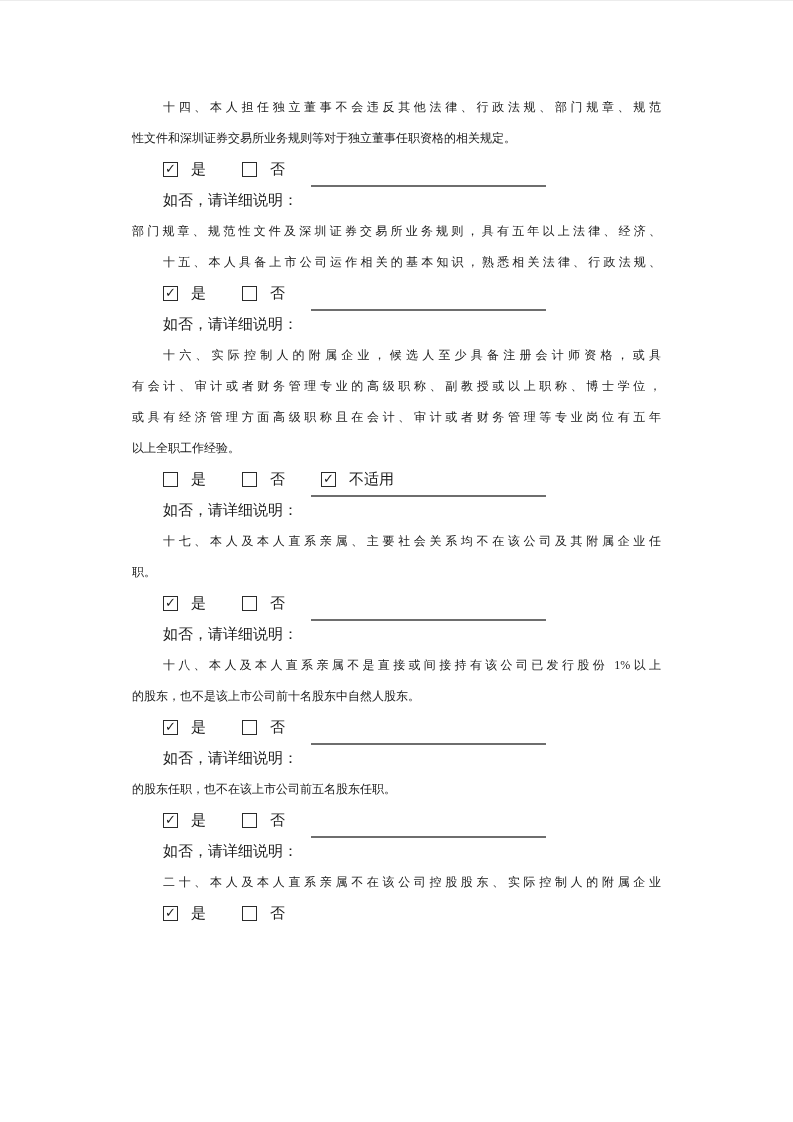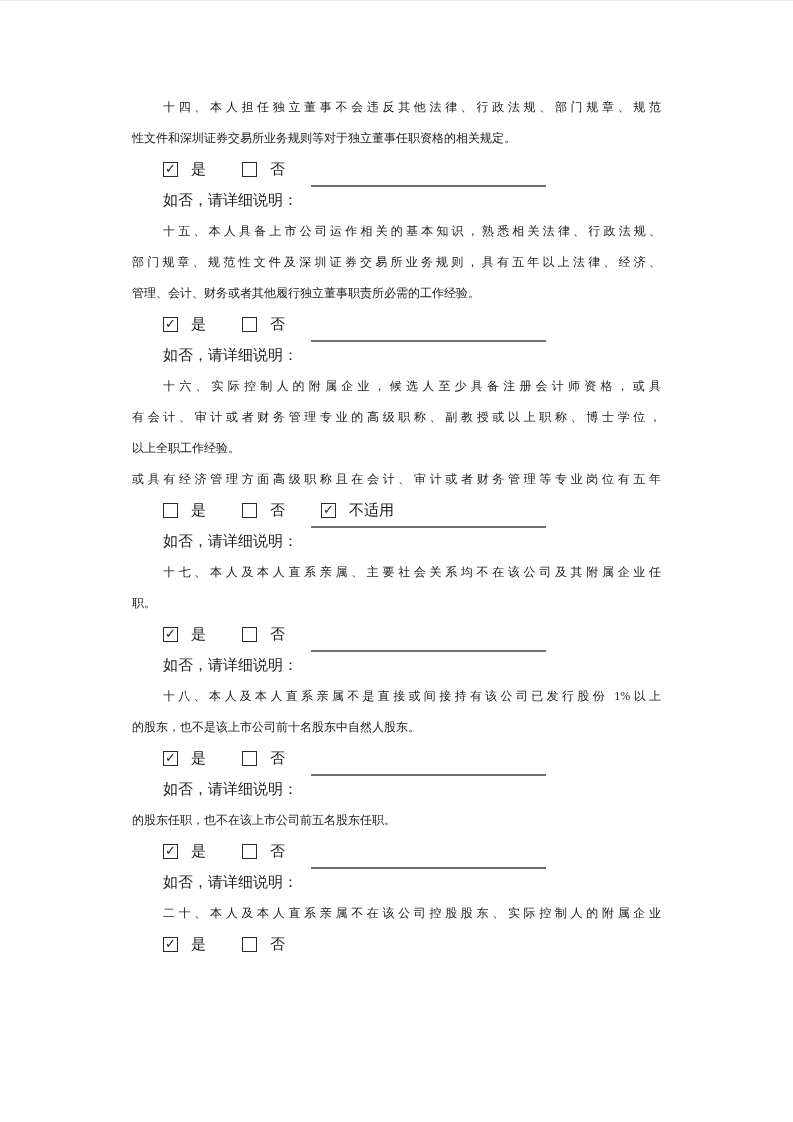--- a/index.html
+++ b/index.html
@@ -113,45 +113,44 @@
             <span class="checkbox"></span>
             <span class="option-label">否</span>
           </span>
         </div>
         <div class="explain-row">
           <span class="explain-label">如否，请详细说明：</span>
           <span class="blank-line"></span>
         </div>
       </div>
       <div class="section">
+        <div class="text-line full">部门规章、规范性文件及深圳证券交易所业务规则，具有五年以上法律、经济、</div>
         <div class="text-line first full">十五、本人具备上市公司运作相关的基本知识，熟悉相关法律、行政法规、</div>
-        <div class="text-line full">部门规章、规范性文件及深圳证券交易所业务规则，具有五年以上法律、经济、</div>
-        <div class="text-line">管理、会计、财务或者其他履行独立董事职责所必需的工作经验。</div>
         <div class="option-row">
           <span class="option">
             <span class="checkbox checked">
               <span class="check-glyph">✓</span>
             </span>
             <span class="option-label">是</span>
           </span>
           <span class="option">
             <span class="checkbox"></span>
             <span class="option-label">否</span>
           </span>
         </div>
         <div class="explain-row">
           <span class="explain-label">如否，请详细说明：</span>
           <span class="blank-line"></span>
         </div>
       </div>
       <div class="section">
         <div class="text-line first full">十六、实际控制人的附属企业，候选人至少具备注册会计师资格，或具</div>
         <div class="text-line full">有会计、审计或者财务管理专业的高级职称、副教授或以上职称、博士学位，</div>
+        <div class="text-line full">或具有经济管理方面高级职称且在会计、审计或者财务管理等专业岗位有五年</div>
         <div class="text-line">以上全职工作经验。</div>
-        <div class="text-line full">或具有经济管理方面高级职称且在会计、审计或者财务管理等专业岗位有五年</div>
         <div class="option-row">
           <span class="option">
             <span class="checkbox"></span>
             <span class="option-label">是</span>
           </span>
           <span class="option">
             <span class="checkbox"></span>
             <span class="option-label">否</span>
           </span>
           <span class="option">

